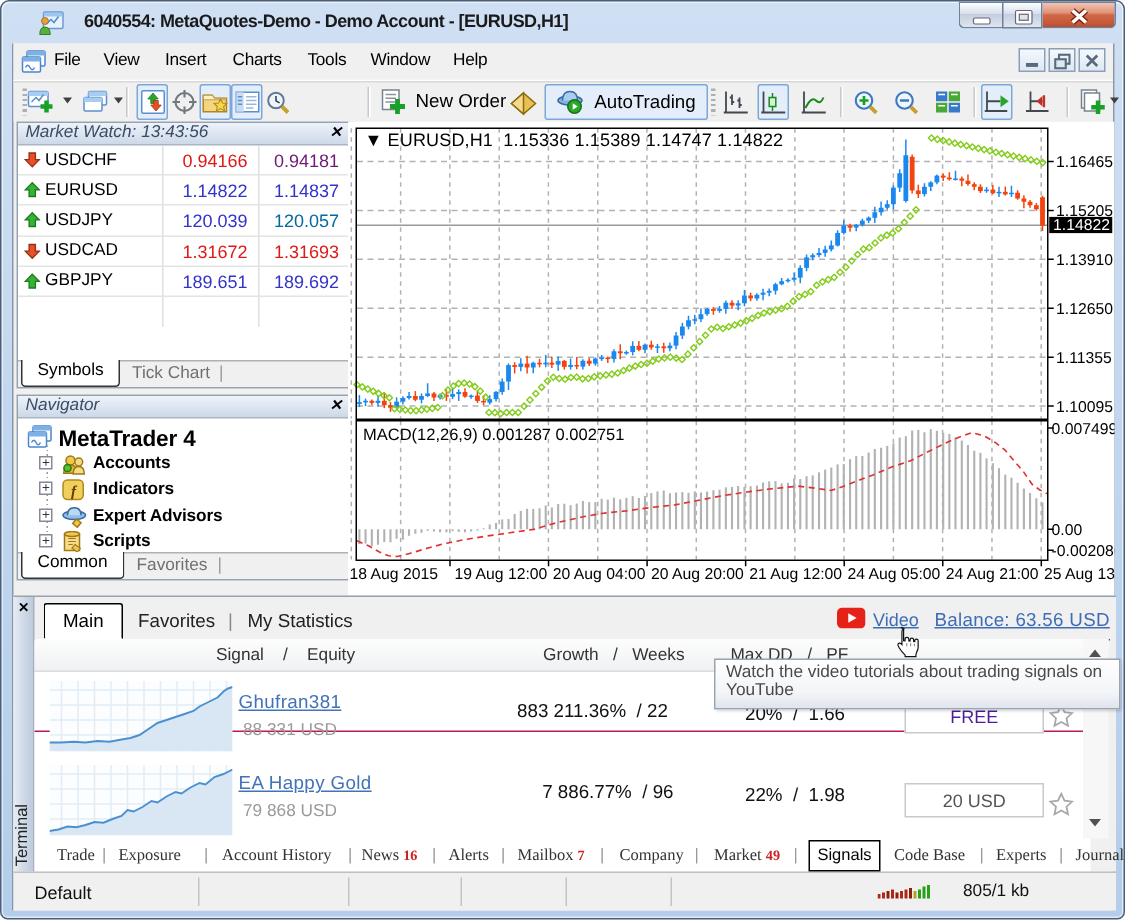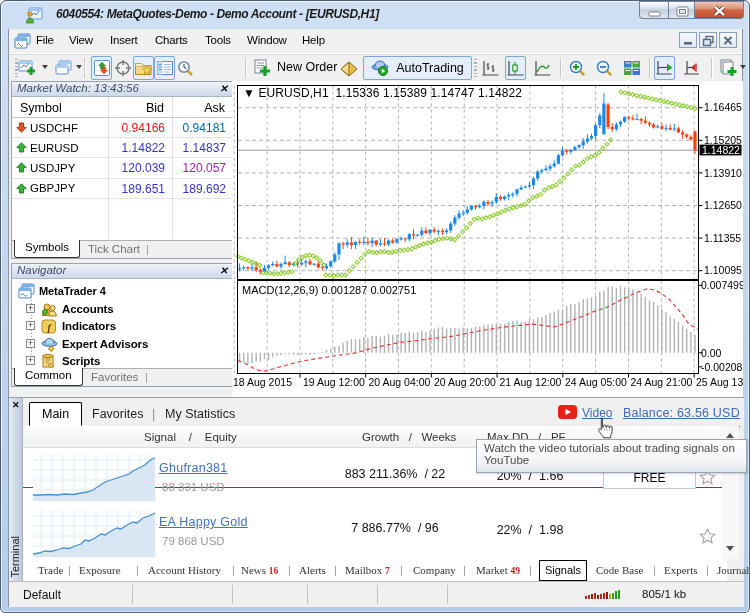--- a/index.html
+++ b/index.html
@@ -1,16 +1,16 @@
 <!DOCTYPE html>
 <html><head><meta charset="utf-8"><style>
 * { margin:0; padding:0; box-sizing:border-box; }
 html,body { width:750px; height:613px; overflow:hidden; font-family:"Liberation Sans",sans-serif; }
 #win { position:absolute; left:0; top:0; width:750px; height:613px; background:linear-gradient(#cfe0f4,#b3cdea); border:1.5px solid #4b5f78; border-radius:6px 6px 5px 5px; box-shadow:inset 0 0 0 1px rgba(255,255,255,.6); }
-#titlebar { position:absolute; left:2px; top:1px; right:2px; height:37px;font-style:italic; }
+#titlebar { position:absolute; left:2px; top:1px; right:2px; height:37px; }
 #title { position:absolute; left:53px; top:5px; font-size:12px; font-weight:bold; color:#1a1a1a; letter-spacing:-0.38px; }
 #appico { position:absolute; left:22px; top:5px; }
 #winbtns { position:absolute; left:638px; top:0; width:107px; height:19px; }
 .wb { position:absolute; top:0; height:18px; border:1px solid #70819a; background:linear-gradient(#fdfeff,#d7dfeb 45%,#c3cddd 46%,#dfe6ef); }
 #wb-min { left:0; width:29px; border-radius:0 0 0 4px; border-right:none;}
 #wb-max { left:29px; width:27px; }
 #wb-close { left:56px; width:49px; border-radius:0 0 4px 0; border-left:none; background:linear-gradient(#f0c4b4,#e09478 40%,#cf6848 50%,#c85a38 80%,#b55032); }
 #client { position:absolute; left:7px; top:28px; width:735px; height:578px; background:#f0f0f0; border:1px solid #8a96a8; border-bottom:none; border-top:none; }
 
 #menubar { position:absolute; left:0; top:0; width:100%; height:24px; background:#f0f0f0; }
@@ -40,21 +40,21 @@
 .colsep { position:absolute; top:0; bottom:0; width:1px; background:#e0e0e0; }
 .ptabs { position:absolute; left:0; right:0; bottom:0; height:18px; background:#f0f0f0; border-top:1px solid #b0b0b0; font-size:11.5px; color:#707070; }
 .ptab-act { position:absolute; left:2px; top:-1px; height:18px; background:#fff; border:1px solid #333; border-top:none; padding:1px 10px 0 10px; color:#000; border-radius:0 0 3px 3px; }
 .ptab { position:absolute; top:2px; }
 
 #navig { top:234px; height:124px; }
 .navrow { position:absolute; left:0; right:0; font-size:11.5px; letter-spacing:-0.1px; font-weight:bold; color:#000; height:17px; white-space:nowrap; }
 .plus { position:absolute; left:14px; top:2px; width:9px; height:9px; border:1px solid #889; background:#fff; font-size:9px; line-height:7px; text-align:center; color:#333; font-weight:normal; }
 .navic { position:absolute; left:29px; top:0px; }
 .navtxt { position:absolute; left:50px; top:1px; }
-#mt4row { position:absolute; left:6px; top:4px; font-size:11px; letter-spacing:-0.1px; font-weight:bold; }
+#mt4row { position:absolute; left:6px; top:4px; font-size:15px; letter-spacing:-0.1px; font-weight:bold; }
 
 #terminal { position:absolute; left:0; top:368px; width:735px; height:184px; background:#f0f0f0; border-top:1px solid #98a2ae; }
 #tvert { position:absolute; left:0; top:0; width:14px; height:184px; background:linear-gradient(90deg,#e6ecf4,#bccadc); border-right:1px solid #a8b2c0; }
 #tvert .vx { position:absolute; left:3px; top:2px; font-size:9px; font-weight:bold; color:#000; }
 #tvert .vlabel { position:absolute; left:0px; bottom:4px; width:14px; font-size:11px; color:#222; writing-mode:vertical-rl; transform:rotate(180deg); }
 #ttabs { position:absolute; left:14px; top:4px; right:0; height:24px; }
 .ttab-act { position:absolute; top:0px; height:24px; background:#fff; border:1px solid #000; border-bottom:1px solid #fff; padding:4px 12px 0; font-size:12.5px; color:#000; z-index:3; border-radius:2px 2px 0 0; }
 .ttab { position:absolute; top:5px; font-size:12.5px; color:#222; }
 #tline { position:absolute; left:14px; right:4px; top:27.5px; height:1px; background:#555; }
 #thead { position:absolute; left:14px; top:28px; width:716px; height:22px; background:linear-gradient(#fdfdfd,#eff1f3); border-bottom:1px solid #dcdcdc; font-size:11.5px; color:#333; }
@@ -273,53 +273,54 @@
             </svg></span><span class="mdib"><svg width="16" height="15">
               <rect x="6" y="3.5" width="7" height="6" fill="none" stroke="#5a6a7a" stroke-width="1.4"></rect>
               <rect x="3.5" y="6.5" width="7" height="6" fill="#dce8f4" stroke="#5a6a7a" stroke-width="1.4"></rect>
             </svg></span><span class="mdib"><svg width="16" height="15">
               <path d="M4.5 4 l7 7 M11.5 4 l-7 7" stroke="#5a6a7a" stroke-width="1.8"></path>
             </svg></span></span>
     </div>
 
     <div class="panel" id="mwatch">
       <div class="ptitle">Market Watch: 13:43:56<span class="px">✕</span></div>
-      <div id="mwhead">
-          <span style="position:absolute;left:8px;top:4px">Symbol</span>
-          <span style="position:absolute;right:68px;top:4px">Bid</span>
-          <span style="position:absolute;right:7px;top:4px">Ask</span>
-          <span class="colsep" style="left:96px"></span>
-          <span class="colsep" style="left:160px"></span>
-        </div>
       <div style="position:relative">
         <div class="colsep" style="left:96px;height:121px"></div>
           <div class="colsep" style="left:160px;height:121px"></div>
 <div class="mwrow">
             <span class="mwarr"><svg width="11" height="11" viewBox="0 0 11 11">
                 <path d="M5.5 10.2 L.8 5.4 H3.4 V1 H7.6 V5.4 H10.2 Z" fill="#e8502a" stroke="#9a2e10" stroke-width=".9"></path>
               </svg></span>
             <span class="mwsym">USDCHF</span>
             <span class="mwbid" style="color:#e01818">0.94166</span>
-            <span class="mwask" style="color:#0369a1">0.94181</span>
+            <span class="mwask" style="color:#701a75">0.94181</span>
           </div>
 <div class="mwrow">
             <span class="mwarr"><svg width="11" height="11" viewBox="0 0 11 11">
                 <path d="M5.5 .8 L10.2 5.6 H7.6 V10 H3.4 V5.6 H.8 Z" fill="#35b335" stroke="#1d7a1d" stroke-width=".9"></path>
               </svg></span>
             <span class="mwsym">EURUSD</span>
             <span class="mwbid" style="color:#3333cc">1.14822</span>
             <span class="mwask" style="color:#3333cc">1.14837</span>
           </div>
 <div class="mwrow">
             <span class="mwarr"><svg width="11" height="11" viewBox="0 0 11 11">
                 <path d="M5.5 .8 L10.2 5.6 H7.6 V10 H3.4 V5.6 H.8 Z" fill="#35b335" stroke="#1d7a1d" stroke-width=".9"></path>
               </svg></span>
             <span class="mwsym">USDJPY</span>
             <span class="mwbid" style="color:#3333cc">120.039</span>
-            <span class="mwask" style="color:#a21caf">120.057</span>
+            <span class="mwask" style="color:#0369a1">120.057</span>
+          </div>
+<div class="mwrow">
+            <span class="mwarr"><svg width="11" height="11" viewBox="0 0 11 11">
+                <path d="M5.5 10.2 L.8 5.4 H3.4 V1 H7.6 V5.4 H10.2 Z" fill="#e8502a" stroke="#9a2e10" stroke-width=".9"></path>
+              </svg></span>
+            <span class="mwsym">USDCAD</span>
+            <span class="mwbid" style="color:#e01818">1.31672</span>
+            <span class="mwask" style="color:#e01818">1.31693</span>
           </div>
 <div class="mwrow">
             <span class="mwarr"><svg width="11" height="11" viewBox="0 0 11 11">
                 <path d="M5.5 .8 L10.2 5.6 H7.6 V10 H3.4 V5.6 H.8 Z" fill="#35b335" stroke="#1d7a1d" stroke-width=".9"></path>
               </svg></span>
             <span class="mwsym">GBPJPY</span>
             <span class="mwbid" style="color:#3333cc">189.651</span>
             <span class="mwask" style="color:#3333cc">189.692</span>
           </div>
       </div>
@@ -968,21 +969,21 @@
                 <line x1="0" y1="26" x2="122" y2="26" stroke="#e2ecf4" stroke-width="1"></line>
                 <line x1="0" y1="36" x2="122" y2="36" stroke="#e2ecf4" stroke-width="1"></line>
                 <line x1="0" y1="46" x2="122" y2="46" stroke="#e2ecf4" stroke-width="1"></line>
                 <polygon points="0,47 0,41 8,41 16,40.5 24,41 32,40 40,40.5 48,39 54,38 60,36 66,32 72,28 78,26 84,24 90,22 96,20 100,17 104,15 108,13 112,11 116,7 119,5 122,4 122,47" fill="#d9e7f5"></polygon>
                 <polyline points="0,41 8,41 16,40.5 24,41 32,40 40,40.5 48,39 54,38 60,36 66,32 72,28 78,26 84,24 90,22 96,20 100,17 104,15 108,13 112,11 116,7 119,5 122,4" fill="none" stroke="#4a90d0" stroke-width="1.3"></polyline>
               </svg></span>
           <span class="siglink" style="position:absolute;left:136px;top:13px">Ghufran381</span>
           <span class="equity" style="position:absolute;left:139px;top:33px">88 331 USD</span>
           <span class="growth" style="position:absolute;left:318px;top:19px;width:108px;text-align:center">883 211.36%&nbsp; /&nbsp;22</span>
           <span class="growth" style="position:absolute;left:453px;top:21px;width:108px;text-align:center">20%&nbsp; /&nbsp; 1.66</span>
-          <div class="btnbox" style="left:580px;top:18px;color:#000000">FREE</div>
+          <div class="btnbox" style="left:580px;top:18px;color:#4c1d95">FREE</div>
           <span style="position:absolute;left:676px;top:21px"><svg width="17" height="16" viewBox="0 0 17 16">
                 <path d="M8.5 1.2 l2.2 4.6 5 .6 -3.7 3.4 1 5 -4.5 -2.5 -4.5 2.5 1 -5 -3.7 -3.4 5 -.6 z" fill="#fff" stroke="#a8a8a8" stroke-width="1.2"></path>
               </svg></span>
         </div>
         <div class="trow" style="top:57px;height:77px">
           <span style="position:absolute;left:10px;top:5px"><svg width="122" height="47" viewBox="0 0 122 47">
                 <rect width="122" height="47" fill="#fcfdff"></rect>
                 <line x1="8" y1="0" x2="8" y2="47" stroke="#e2ecf4" stroke-width="1"></line>
                 <line x1="19" y1="0" x2="19" y2="47" stroke="#e2ecf4" stroke-width="1"></line>
                 <line x1="30" y1="0" x2="30" y2="47" stroke="#e2ecf4" stroke-width="1"></line>
@@ -997,22 +998,23 @@
                 <line x1="0" y1="6" x2="122" y2="6" stroke="#e2ecf4" stroke-width="1"></line>
                 <line x1="0" y1="16" x2="122" y2="16" stroke="#e2ecf4" stroke-width="1"></line>
                 <line x1="0" y1="26" x2="122" y2="26" stroke="#e2ecf4" stroke-width="1"></line>
                 <line x1="0" y1="36" x2="122" y2="36" stroke="#e2ecf4" stroke-width="1"></line>
                 <line x1="0" y1="46" x2="122" y2="46" stroke="#e2ecf4" stroke-width="1"></line>
                 <polygon points="0,47 0,44 6,43 12,41 18,41.5 24,40 30,38 36,38.5 42,36 48,34 52,30 56,31 62,28 68,24 72,25 78,21 84,18 88,19 94,15 100,12 104,13 110,8 116,6 122,3 122,47" fill="#d9e7f5"></polygon>
                 <polyline points="0,44 6,43 12,41 18,41.5 24,40 30,38 36,38.5 42,36 48,34 52,30 56,31 62,28 68,24 72,25 78,21 84,18 88,19 94,15 100,12 104,13 110,8 116,6 122,3" fill="none" stroke="#4a90d0" stroke-width="1.3"></polyline>
               </svg></span>
           <span class="siglink" style="position:absolute;left:136px;top:10px">EA Happy Gold</span>
           <span class="equity" style="position:absolute;left:139px;top:30px">79 868 USD</span>
-          <span class="growth" style="position:absolute;left:318px;top:16px;width:108px;text-align:center">7 886.77%&nbsp; /&nbsp;96</span>
+          <span class="growth" style="position:absolute;left:318px;top:16px;width:108px;text-align:right">7 886.77%&nbsp; /&nbsp;96</span>
           <span class="growth" style="position:absolute;left:453px;top:18px;width:108px;text-align:center">22%&nbsp; /&nbsp; 1.98</span>
+          <div class="btnbox" style="left:580px;top:17px;color:#555">20 USD</div>
           <span style="position:absolute;left:676px;top:23px"><svg width="17" height="16" viewBox="0 0 17 16">
                 <path d="M8.5 1.2 l2.2 4.6 5 .6 -3.7 3.4 1 5 -4.5 -2.5 -4.5 2.5 1 -5 -3.7 -3.4 5 -.6 z" fill="#fff" stroke="#a8a8a8" stroke-width="1.2"></path>
               </svg></span>
         </div>
       </div>
       <div id="scrollv">
         <div style="position:absolute;top:7px;left:4px;width:0;height:0;border-left:4.5px solid transparent;border-right:4.5px solid transparent;border-bottom:5px solid #505050"></div>
         <div style="position:absolute;bottom:8px;left:4px;width:0;height:0;border-left:4.5px solid transparent;border-right:4.5px solid transparent;border-top:5px solid #505050"></div>
       </div>
       <div id="botttabs">

